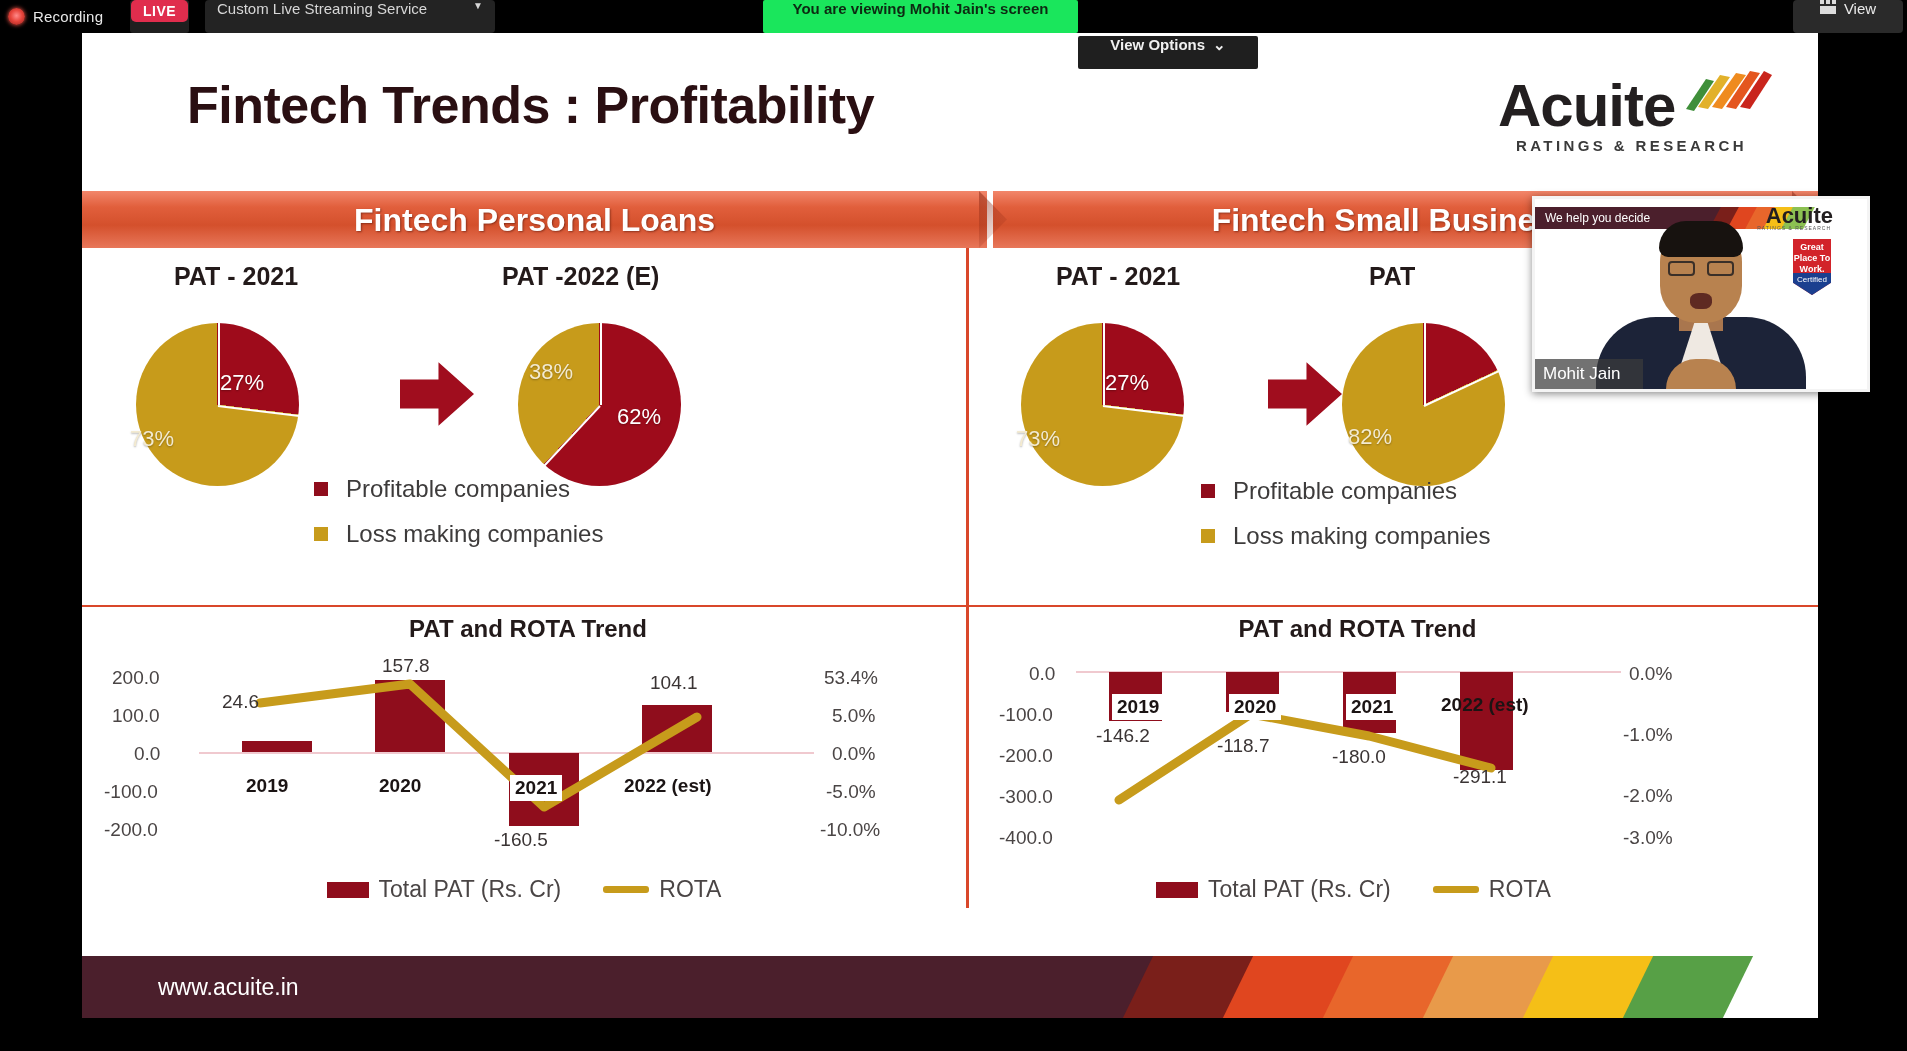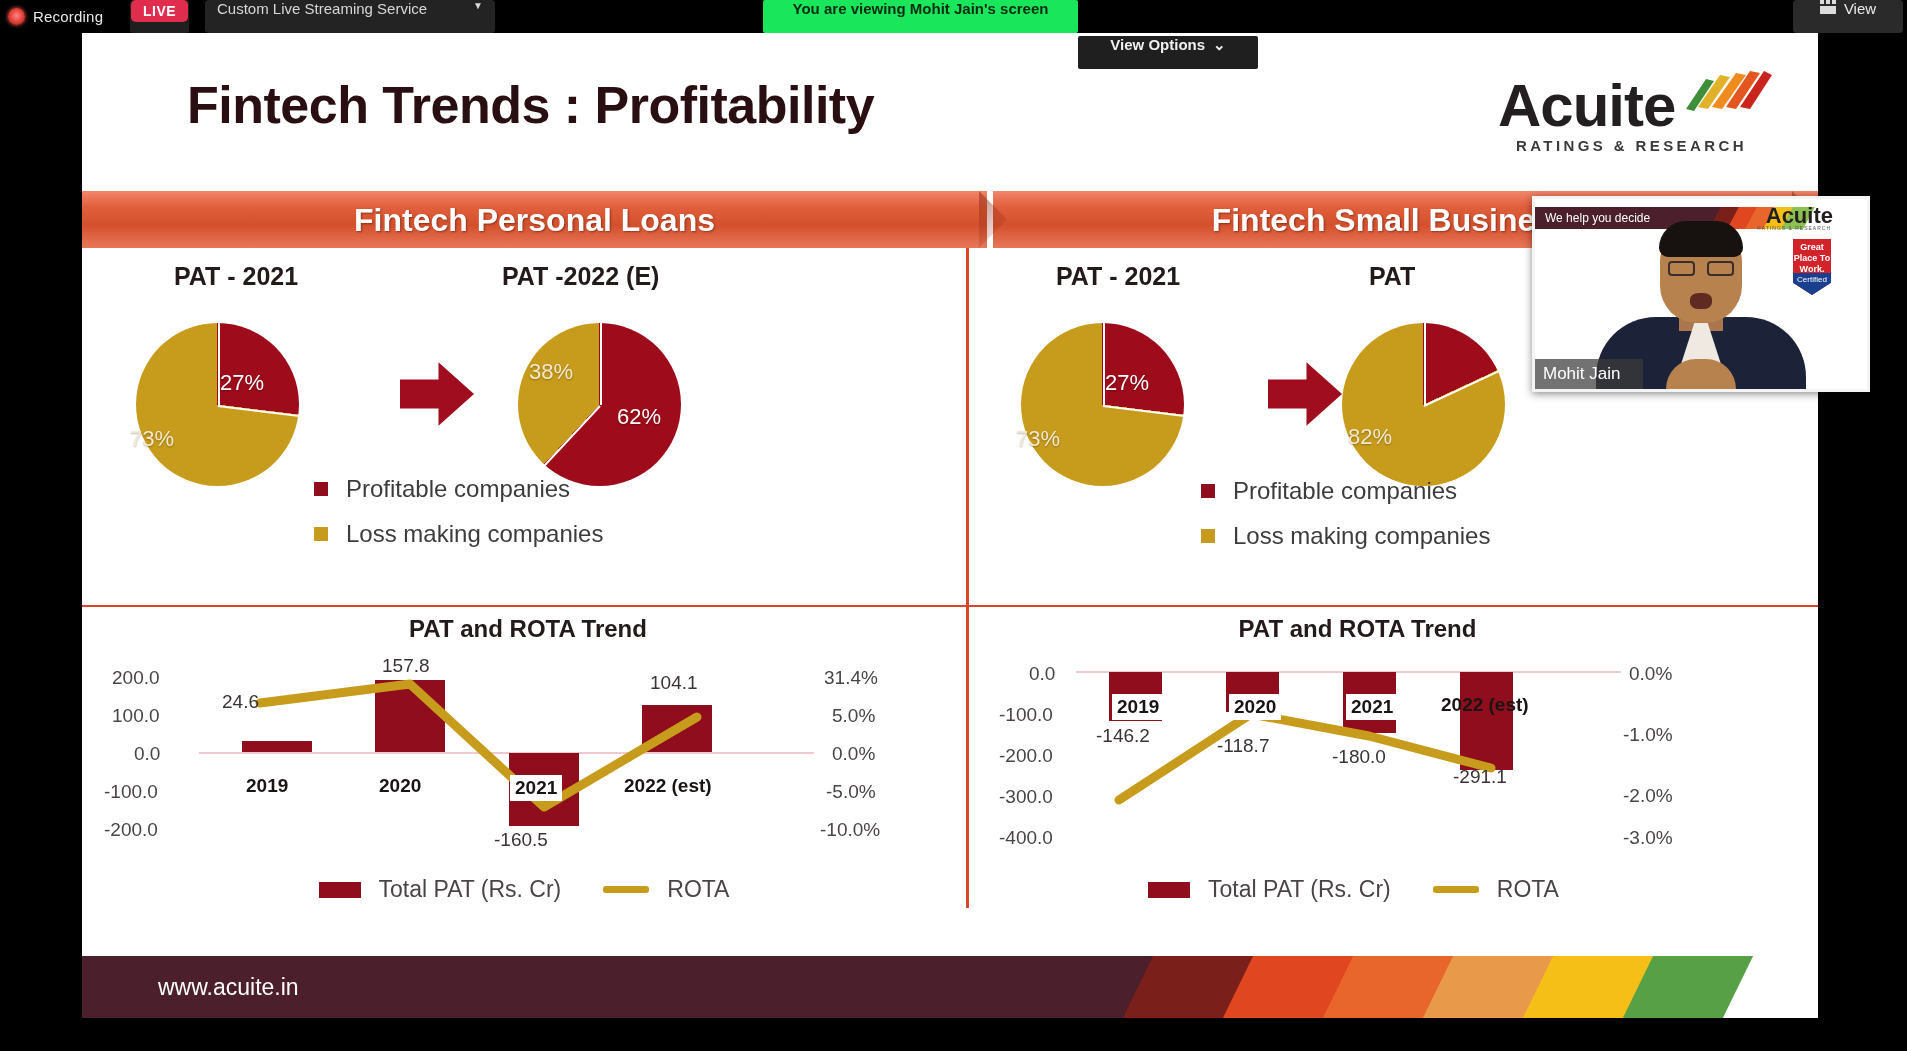--- a/index.html
+++ b/index.html
@@ -110,21 +110,21 @@
 
   .ax-lbl { position:absolute; font-size:19px; color:#4a4545; white-space:nowrap; }
   .val-lbl { position:absolute; font-size:19px; color:#3a3434; white-space:nowrap; }
   .cat-lbl { position:absolute; font-size:19px; font-weight:bold; color:#1b1414; white-space:nowrap; }
   .cat-lbl.boxed { background:#fff; padding:1px 4px; border:1px solid #fff; }
   .bar { position:absolute; background:#8f0d1c; }
   .zero-line { position:absolute; height:2px; background:#f0c9cf; }
 
   .chart-legend { position:absolute; bottom:4px; width:100%;
                   display:flex; justify-content:center; align-items:center; gap:42px; }
-  .cl-item { display:flex; align-items:center; gap:18px; }
+  .cl-item { display:flex; align-items:center; gap:10px; }
   .cl-bar { width:42px; height:16px; background:#8f0d1c; }
   .cl-line { width:46px; height:7px; background:#c79b1b; border-radius:3px; }
   .cl-txt { font-size:23px; color:#4a4545; }
 
   
   .footer { position:absolute; left:0; bottom:0; width:100%; height:62px;
             background:#4b1f2c; overflow:hidden; }
   .footer-url { position:absolute; left:76px; top:50%; transform:translateY(-50%);
                 color:#fff; font-size:23px; }
   .stripes { position:absolute; right:0; top:0; height:62px; width:680px; }
@@ -303,21 +303,21 @@
 
     <div class="trend tl">
       <div class="trend-title">PAT and ROTA Trend</div>
 
       <div class="ax-lbl" style="left:30px;top:60px">200.0</div>
       <div class="ax-lbl" style="left:30px;top:98px">100.0</div>
       <div class="ax-lbl" style="left:52px;top:136px">0.0</div>
       <div class="ax-lbl" style="left:22px;top:174px">-100.0</div>
       <div class="ax-lbl" style="left:22px;top:212px">-200.0</div>
 
-      <div class="ax-lbl" style="left:742px;top:60px">31.4%</div>
+      <div class="ax-lbl" style="left:742px;top:60px">53.4%</div>
       <div class="ax-lbl" style="left:750px;top:98px">5.0%</div>
       <div class="ax-lbl" style="left:750px;top:136px">0.0%</div>
       <div class="ax-lbl" style="left:744px;top:174px">-5.0%</div>
       <div class="ax-lbl" style="left:738px;top:212px">-10.0%</div>
 
       <div class="zero-line" style="left:117px;top:145px;width:615px"></div>
 
       <div class="bar" style="left:160px;top:134px;width:70px;height:11px"></div>
       <div class="bar" style="left:293px;top:73px;width:70px;height:72px"></div>
       <div class="bar" style="left:427px;top:146px;width:70px;height:73px"></div>

